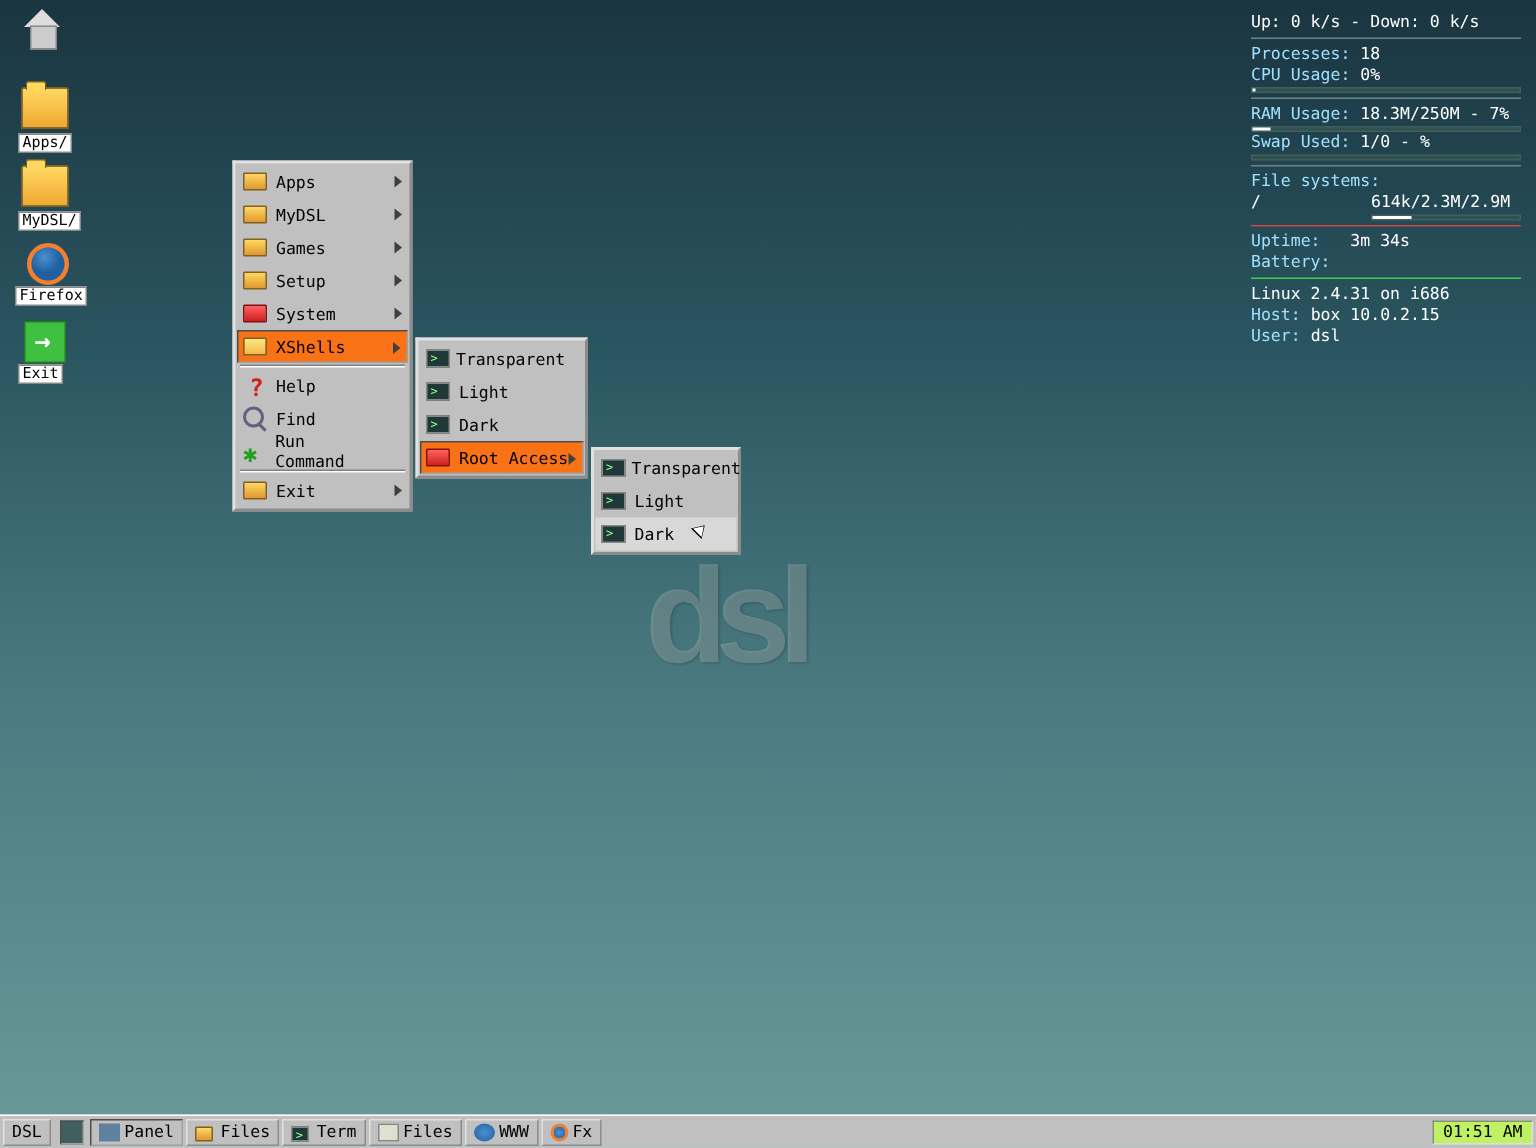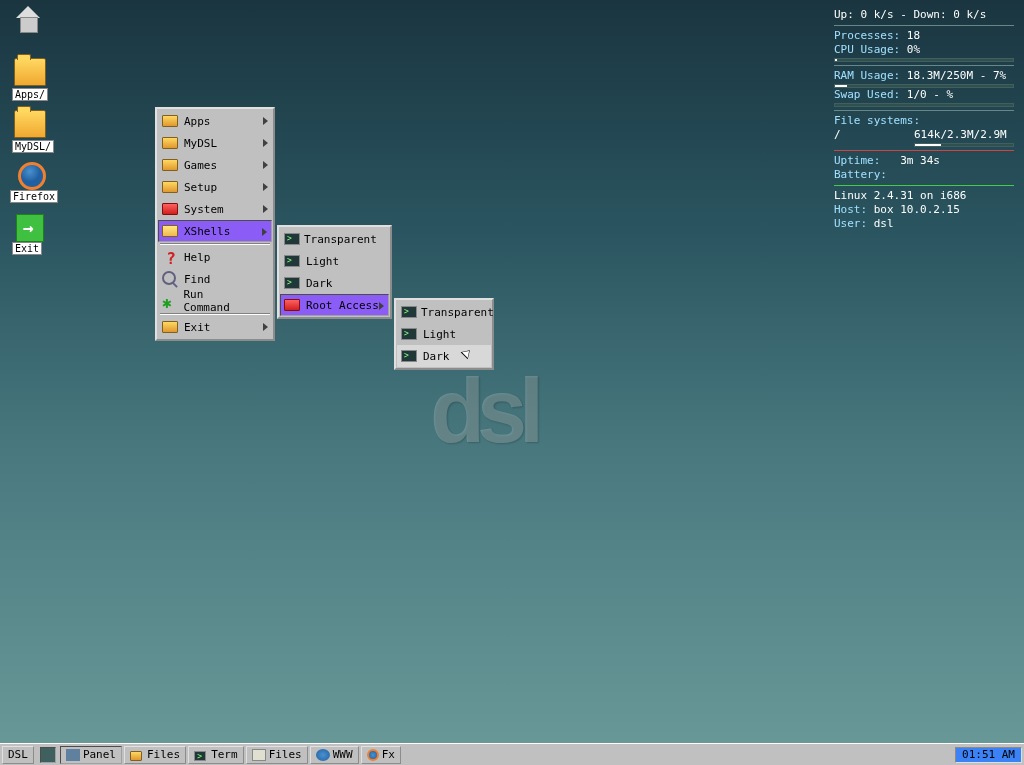--- a/index.html
+++ b/index.html
@@ -11,21 +11,21 @@
 .folder-icon::before{content:"";position:absolute;top:-5px;left:2px;width:12px;height:5px;background:#ffd860;border-radius:2px 2px 0 0;border:1px solid #806020;border-bottom:none}
 .home-icon{width:32px;height:28px;position:relative}
 .home-icon::before{content:"";position:absolute;top:0;left:4px;width:0;height:0;border-left:12px solid transparent;border-right:12px solid transparent;border-bottom:12px solid #ddd}
 .home-icon::after{content:"";position:absolute;top:11px;left:8px;width:16px;height:14px;background:#ccc;border:1px solid #888}
 .firefox-icon{width:28px;height:28px;border-radius:50%;background:radial-gradient(circle at 40% 30%,#4a90d0 0%,#2060a0 50%);border:3px solid #f08030;position:relative;margin:0 auto}
 .exit-icon{width:28px;height:28px;background:#40c040;border:1px solid #208020;position:relative;margin:0 auto}
 .exit-icon::after{content:"→";position:absolute;color:#fff;font-size:18px;top:2px;left:6px;font-weight:bold}
 .menu{position:absolute;background:#c0c0c0;border:2px outset #e0e0e0;padding:1px}
 .menu-item{display:flex;align-items:center;height:22px;padding:0 18px 0 4px;position:relative;cursor:pointer}
 .menu-item:hover,.menu-item.highlighted{background:#d8d8d8}
-.menu-item.sel{background:#8b5cf6;border:1px inset #a0a0a0;padding:0 2px 0 3px}
+.menu-item.sel{background:#f97316;border:1px inset #a0a0a0;padding:0 2px 0 3px}
 .menu-item .mi-icon{width:18px;height:16px;margin-right:4px;display:inline-block}
 .menu-item.has-sub::after{content:"";position:absolute;right:4px;top:7px;width:0;height:0;border-top:4px solid transparent;border-bottom:4px solid transparent;border-left:5px solid #404040}
 .menu-sep{height:2px;margin:1px 2px;border-top:1px solid #808080;border-bottom:1px solid #fff}
 .mini-folder{width:16px;height:12px;background:linear-gradient(180deg,#ffd860,#e09830);border:1px solid #806020;border-radius:1px;margin-top:2px}
 .mini-folder.red{background:linear-gradient(180deg,#ff6060,#d02020);border-color:#801010}
 .mini-folder.open{background:linear-gradient(180deg,#ffe880,#f0b850)}
 .help-icon{color:#d02020;font-size:16px;font-weight:bold;width:16px;text-align:center}
 .find-icon{width:14px;height:14px;border-radius:50%;border:2px solid #606080;position:relative}
 .find-icon::after{content:"";position:absolute;width:2px;height:6px;background:#606080;bottom:-5px;right:-2px;transform:rotate(-45deg)}
 .run-icon{color:#20a020;font-size:16px;width:16px}
@@ -40,21 +40,21 @@
 .conky .bar .fill{height:100%;background:#fff;position:absolute;left:0}
 .conky .fsrow{display:flex;justify-content:space-between}
 .conky .fsrow .fsbar{width:100px}
 .dsl-logo{position:absolute;top:360px;left:430px;font-size:90px;font-weight:bold;color:rgba(180,200,200,0.35);font-family:Arial,sans-serif;letter-spacing:-8px;text-shadow:1px 1px 2px rgba(0,0,0,0.2)}
 .taskbar{position:absolute;bottom:0;left:0;right:0;height:22px;background:#c0c0c0;border-top:1px solid #fff;display:flex;align-items:center;padding:0 2px}
 .taskbar .tb-btn{height:18px;background:#c0c0c0;border:1px outset #e0e0e0;padding:1px 5px;margin-right:2px;display:flex;align-items:center;cursor:pointer;font-size:10px}
 .taskbar .tb-btn.pressed{border:1px inset #a0a0a0}
 .taskbar .tb-btn .tbi{width:14px;height:12px;margin-right:3px;display:inline-block}
 .taskbar .pager{width:16px;height:16px;border:1px inset #a0a0a0;background:#406060;margin:0 4px}
 .taskbar .spacer{flex:1}
-.taskbar .clock{background:#3b82f6;padding:0 6px;font-size:10px;border:1px inset #ddd;height:16px;display:flex;}
+.taskbar .clock{background:#bef264;padding:0 6px;font-size:10px;border:1px inset #ddd;height:16px;display:flex;}
 .cursor{position:absolute;width:0;height:0;z-index:999}
 .cursor::before{content:"";position:absolute;width:0;height:0;border-left:8px solid #000;border-top:5px solid transparent;border-bottom:5px solid transparent;transform:rotate(-45deg)}
 .cursor::after{content:"";position:absolute;width:0;height:0;border-left:6px solid #fff;border-top:4px solid transparent;border-bottom:4px solid transparent;transform:rotate(-45deg);left:1px;top:1px}
 </style>
 </head>
 <body>
 
 <div class="desktop-icon" style="top:6px;left:12px">
   <div class="home-icon"></div>
 </div>

